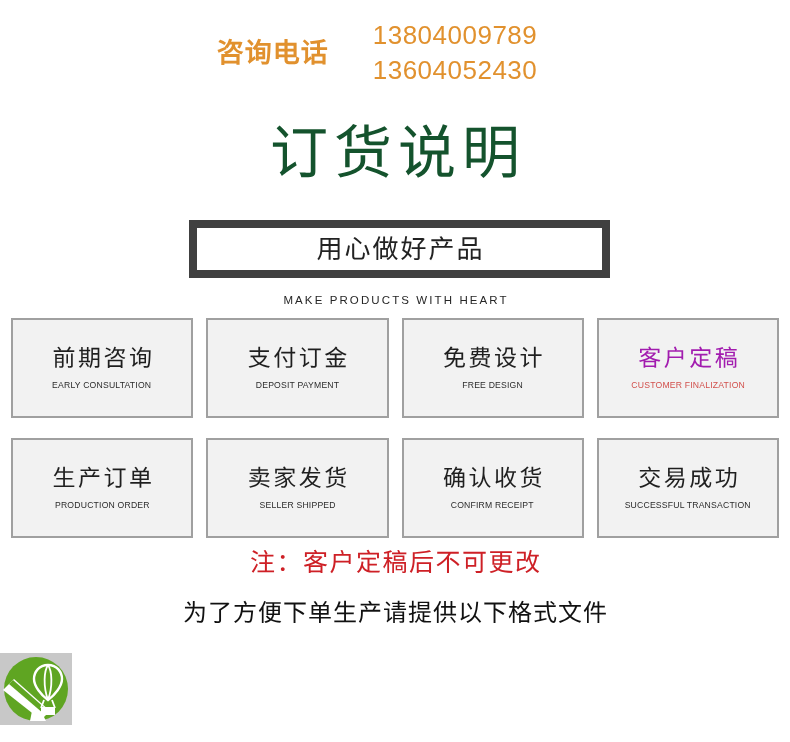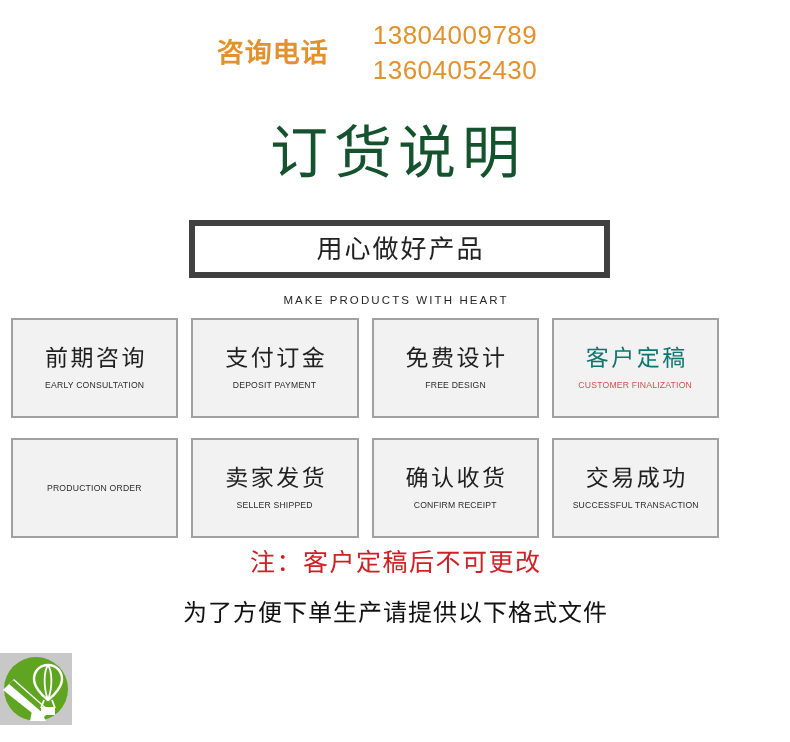--- a/index.html
+++ b/index.html
@@ -73,21 +73,21 @@
   }
 
   
   .slogan-box {
     position: absolute;
     left: 189px;
     top: 220px;
     width: 421px;
     height: 58px;
     box-sizing: border-box;
-    border: 6px solid #404040;
+    border: 8px solid #404040;
     background: #ffffff;
     display: flex;
     align-items: center;
     justify-content: center;
   }
   .slogan-text {
     font-size: 26px;
     color: #222222;
     letter-spacing: 2px;
     text-indent: 2px;
@@ -106,21 +106,21 @@
     text-indent: 2.1px;
     line-height: 1;
     white-space: nowrap;
   }
 
   
   .step-grid {
     position: absolute;
     left: 11px;
     top: 318px;
-    width: 708px;
+    width: 768px;
     display: grid;
     grid-template-columns: repeat(4, 1fr);
     grid-template-rows: 100px 100px;
     column-gap: 13px;
     row-gap: 20px;
   }
   .step-cell {
     box-sizing: border-box;
     border: 2px solid #a0a0a0;
     background: #f2f2f2;
@@ -141,21 +141,21 @@
     white-space: nowrap;
   }
   .step-en {
     font-size: 9px;
     line-height: 1;
     letter-spacing: 0.2px;
     color: #2b2b2b;
     white-space: nowrap;
     transform: scaleX(0.96);
   }
-  .step-cell.highlight .step-cn { color: #0f766e; }
+  .step-cell.highlight .step-cn { color: #a21caf; }
   .step-cell.highlight .step-en { color: #D2504C; }
 
   
   .note-warning {
     position: absolute;
     left: 0;
     top: 550px;
     width: 790px;
     text-align: center;
     font-size: 25px;
@@ -235,20 +235,21 @@
     <span class="step-cn">免费设计</span>
     <span class="step-en">FREE DESIGN</span>
   </div>
 
   <div class="step-cell highlight">
     <span class="step-cn">客户定稿</span>
     <span class="step-en">CUSTOMER FINALIZATION</span>
   </div>
 
   <div class="step-cell">
+    <span class="step-cn">生产订单</span>
     <span class="step-en">PRODUCTION ORDER</span>
   </div>
 
   <div class="step-cell">
     <span class="step-cn">卖家发货</span>
     <span class="step-en">SELLER SHIPPED</span>
   </div>
 
   <div class="step-cell">
     <span class="step-cn">确认收货</span>

